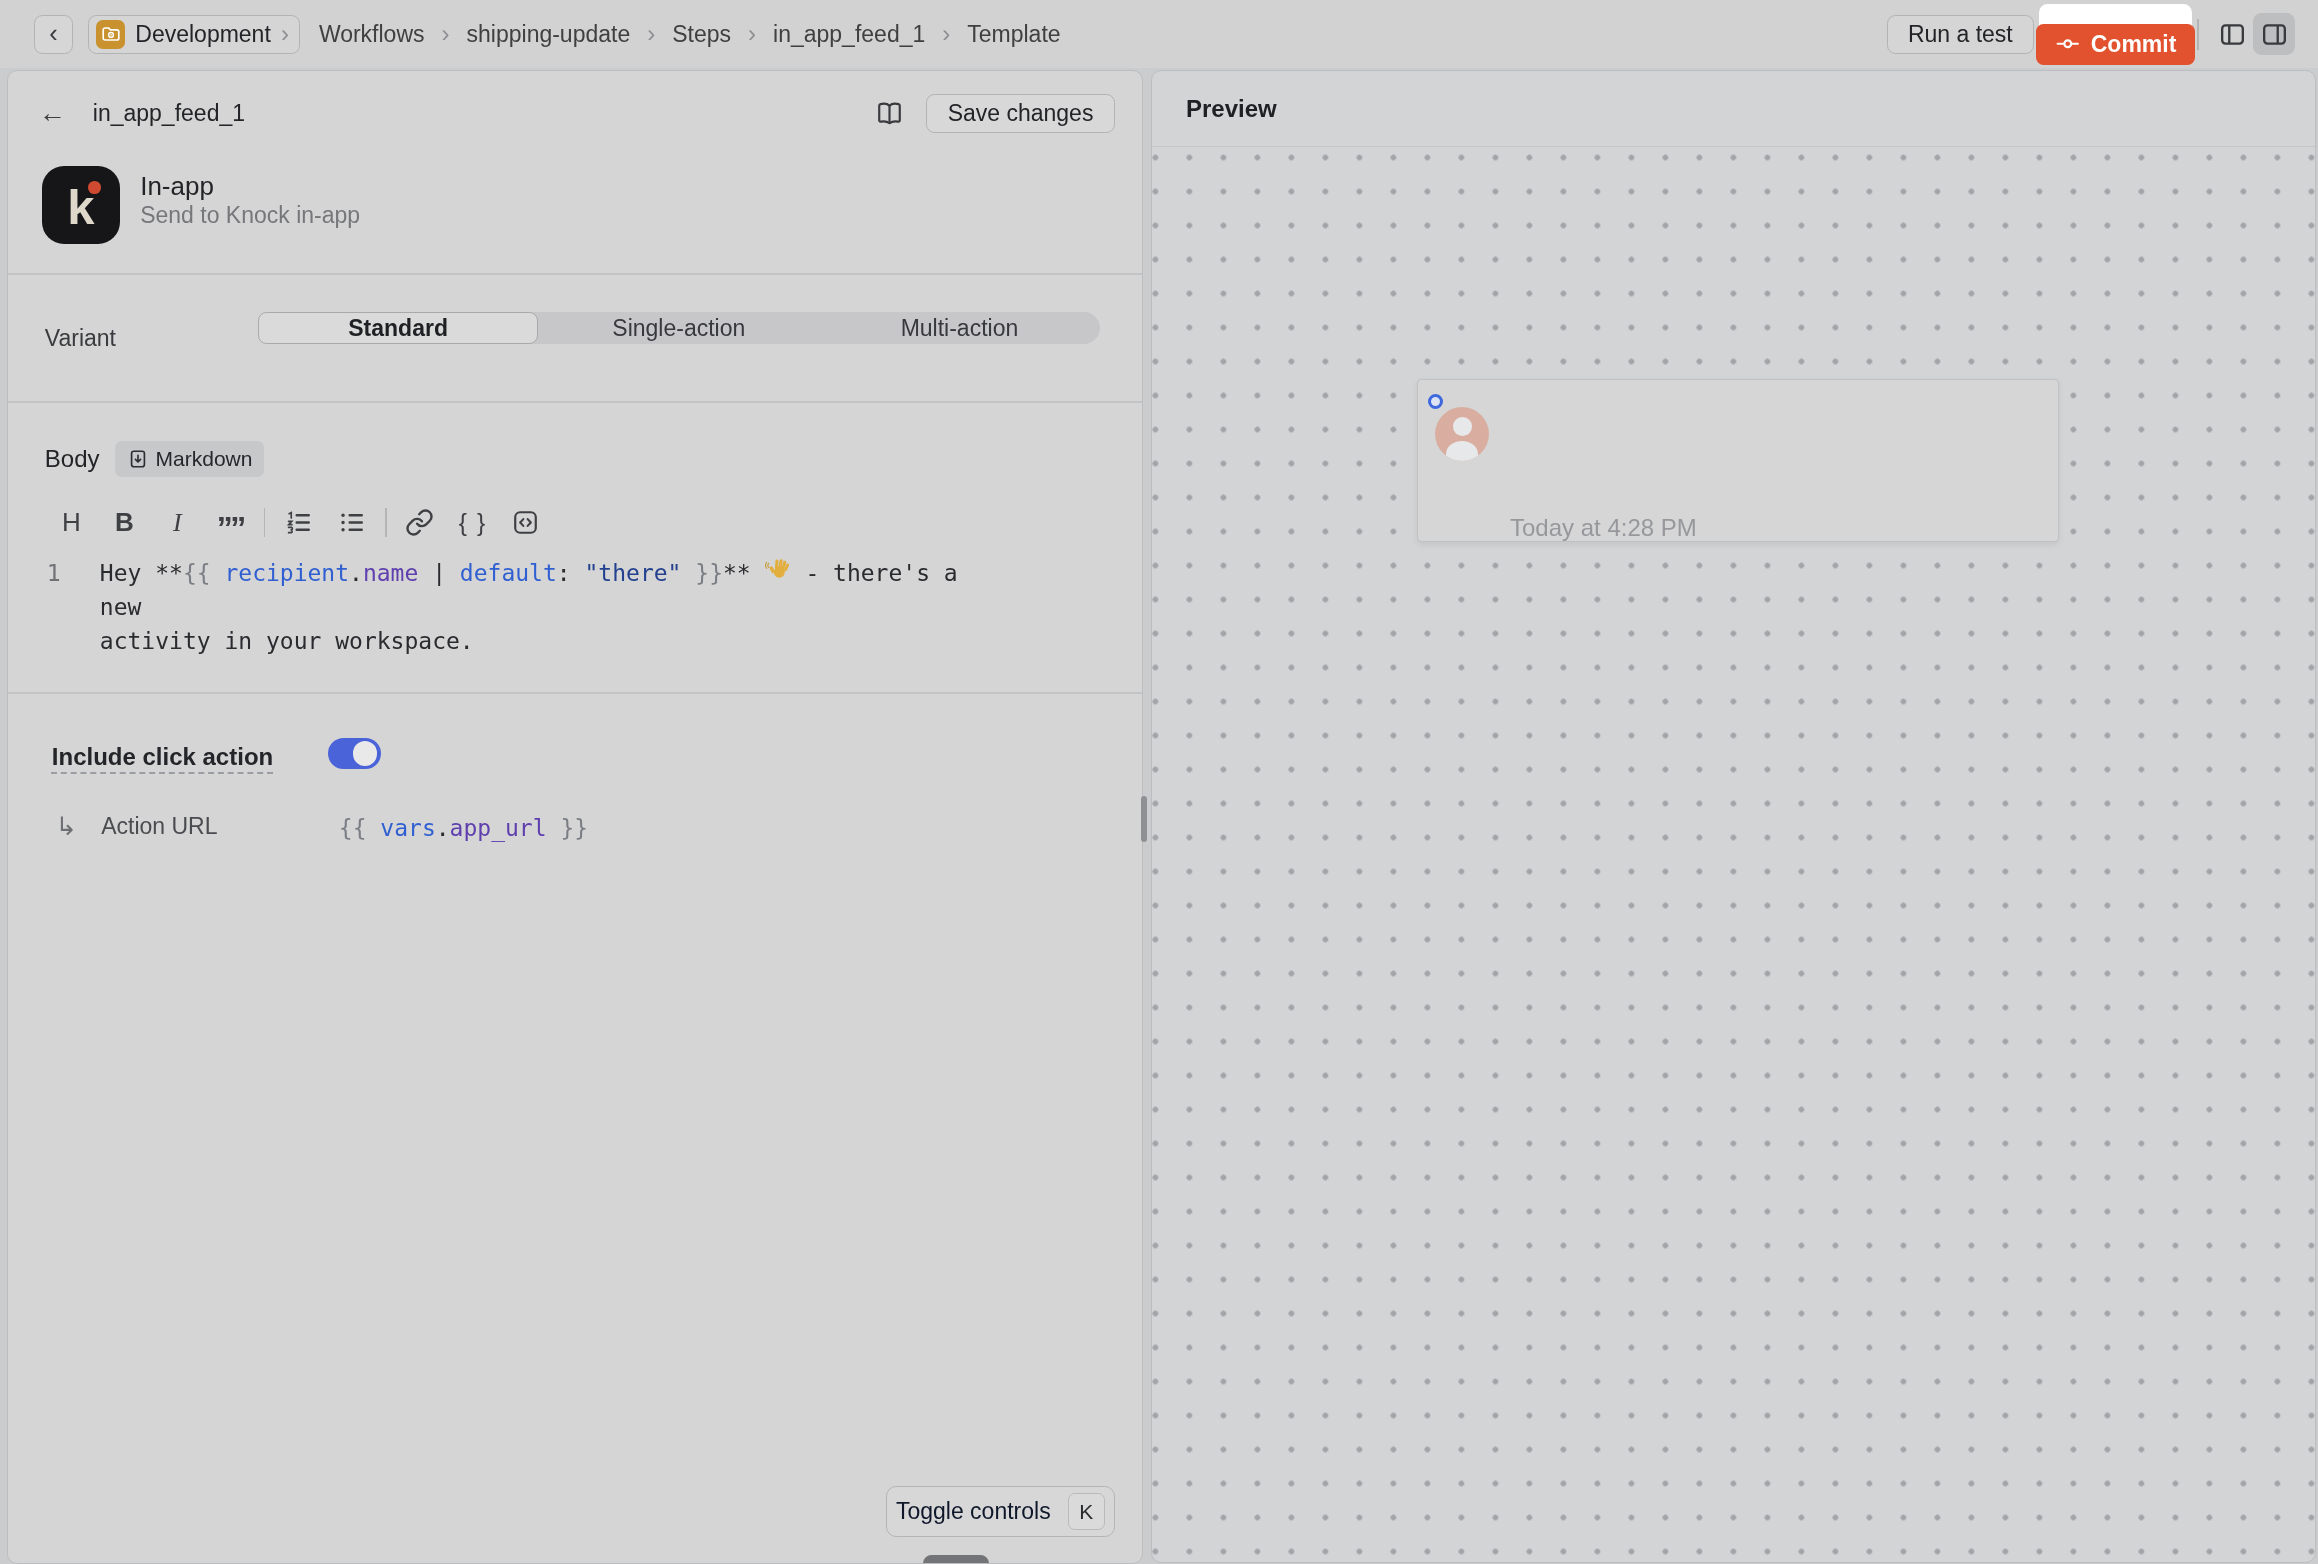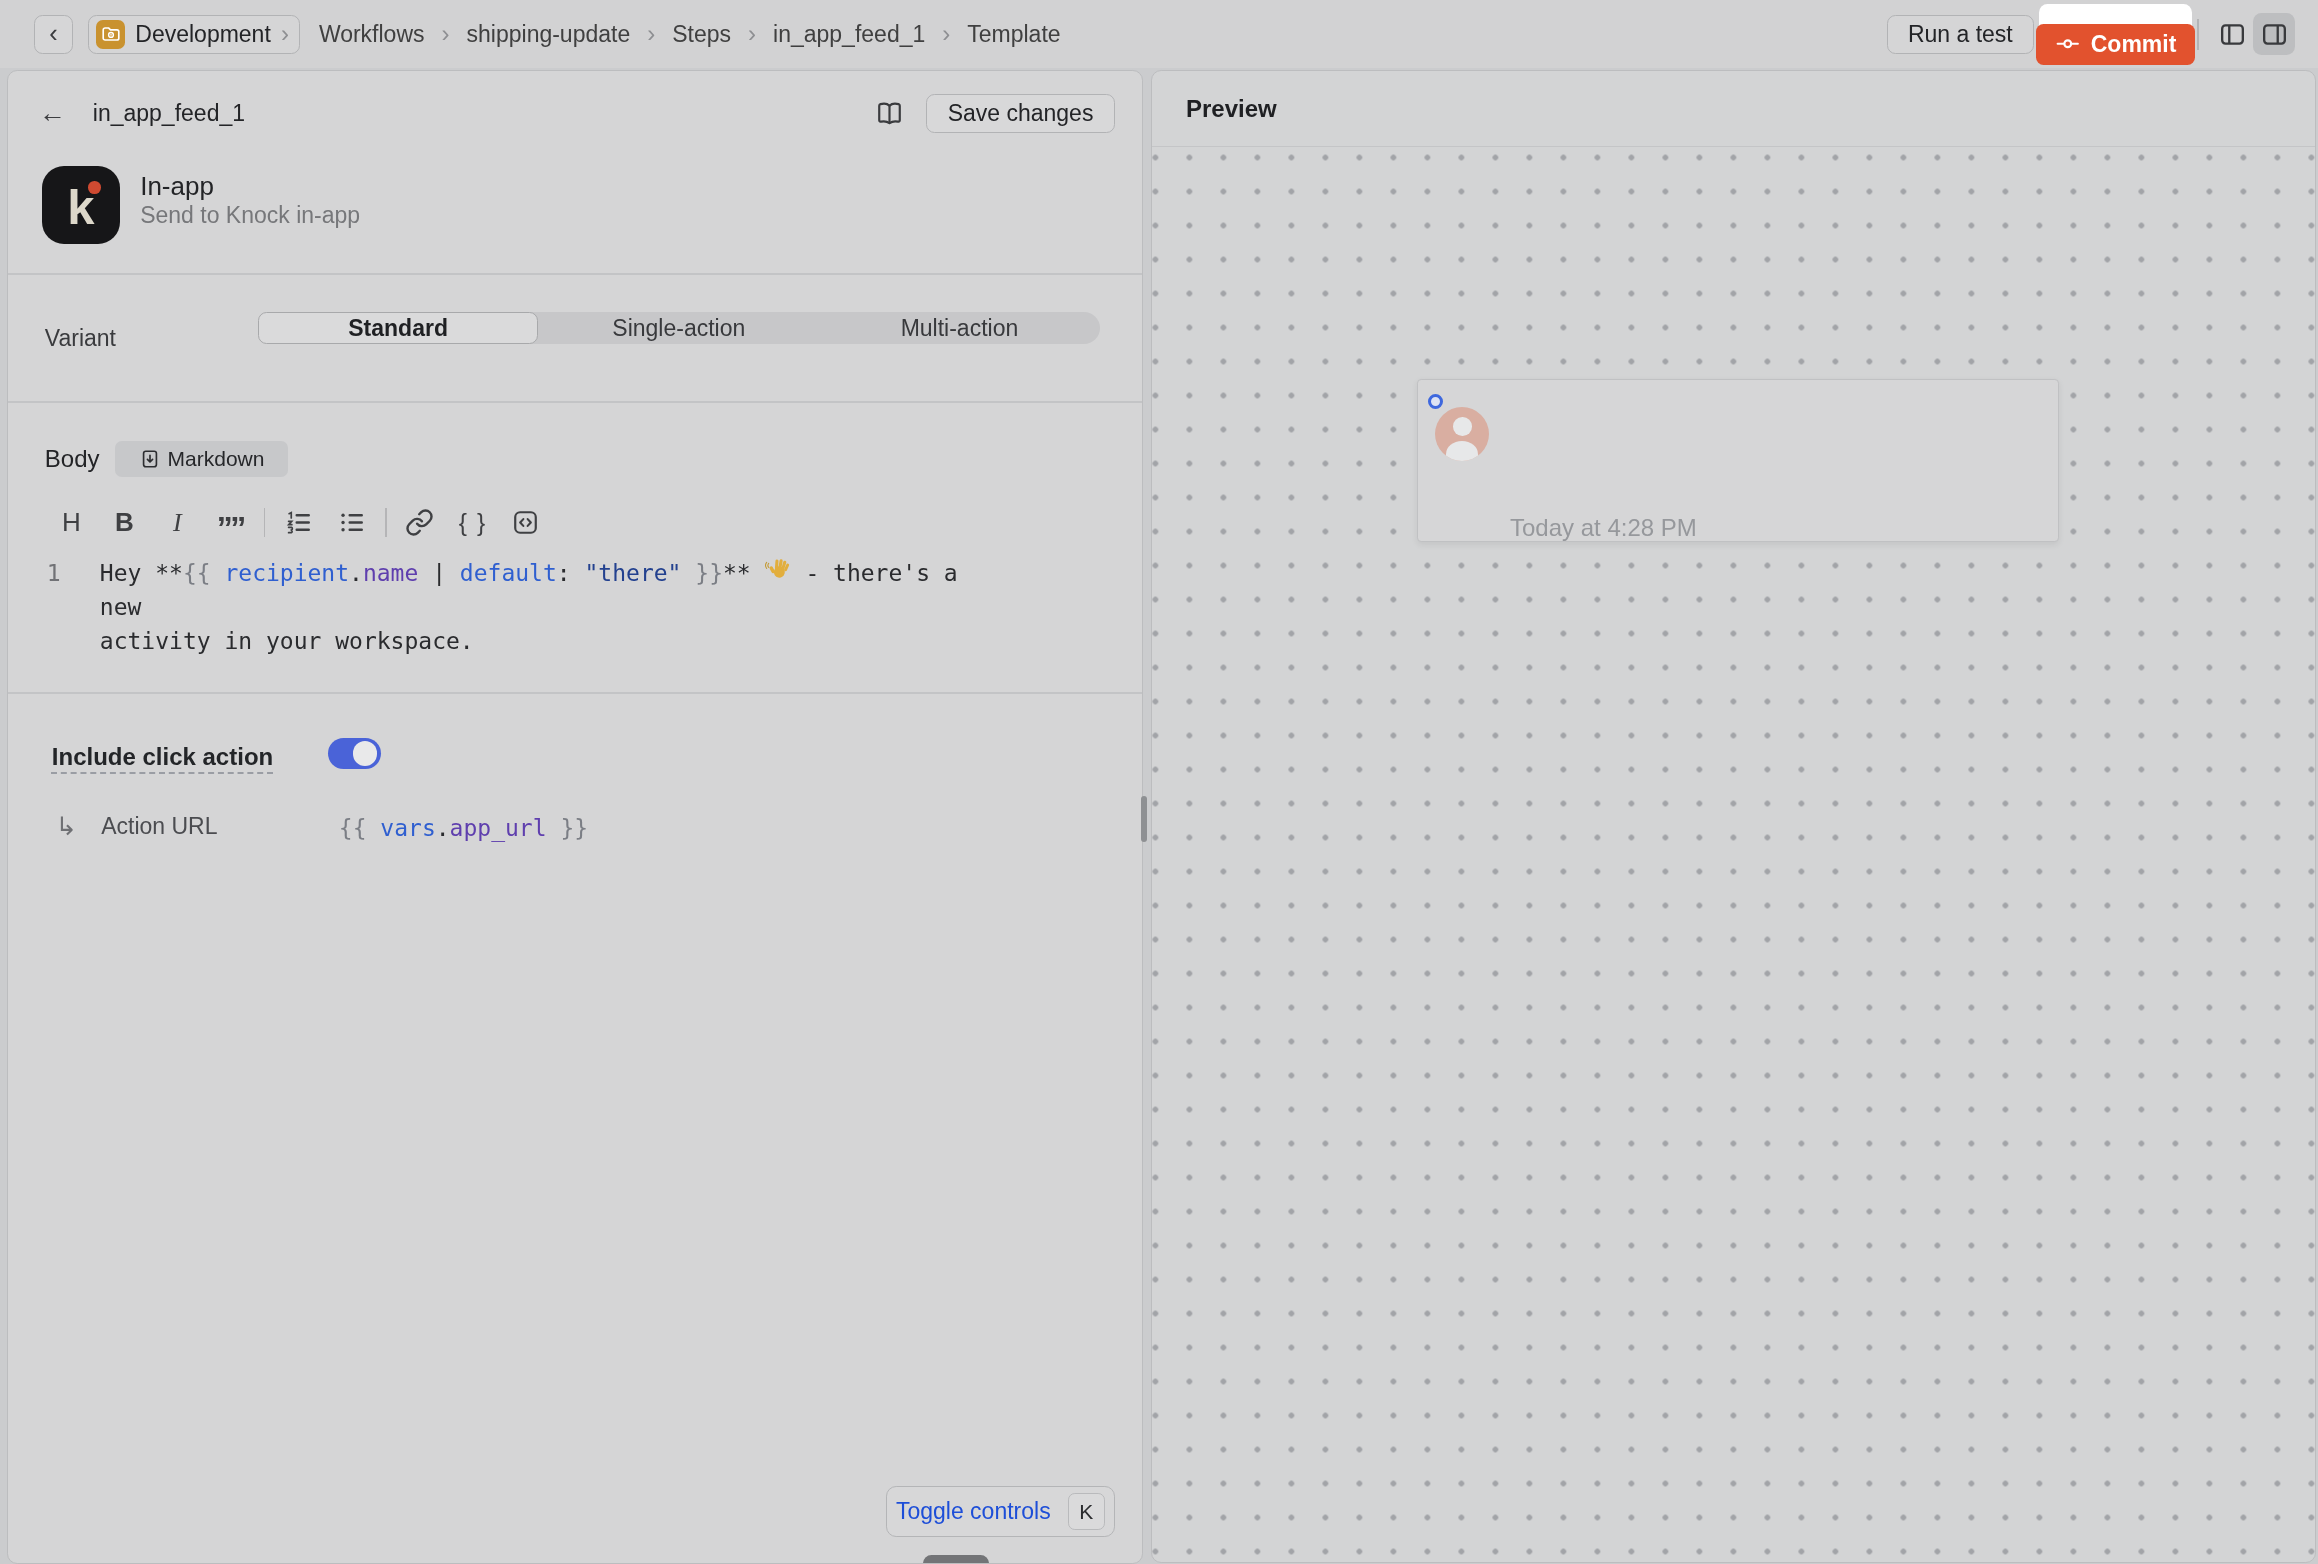--- a/index.html
+++ b/index.html
@@ -83,21 +83,21 @@
   .divider{ position:absolute; left:0; right:0; height:1.7px; background:#c3c4c6; }
 
   .variant-label{ position:absolute; left:37px; top:254px; font-size:23px; color:#3a3b3e; }
   .segmented{ position:absolute; left:250px; top:241px; width:842px; height:32px;
     background:#c7c7c9; border-radius:20px; display:grid; grid-template-columns:1fr 1fr 1fr; }
   .seg-opt{ display:flex; align-items:center; justify-content:center; font-size:23px; color:#38393c; cursor:pointer; }
   .seg-opt.selected{ background:#dadadb; border:1.7px solid #a8a9ab; border-radius:8.5px; font-weight:600; color:#1f2023; }
 
   .body-label-row{ position:absolute; left:37px; top:370px; display:flex; align-items:center; gap:15.3px; }
   .body-label{ font-size:24px; font-weight:400; color:#232427; }
-  .md-badge{ height:36px; display:flex; align-items:center; gap:6.8px; padding:0 24px;
+  .md-badge{ height:36px; display:flex; align-items:center; gap:6.8px; padding:0 12px;
     background:#c7c8ca; border-radius:6.8px; }
   .md-badge svg{ width:22px; height:22px; }
   .md-badge span{ font-size:21px; color:#26272a; }
 
   .toolbar{ position:absolute; left:37px; top:431px; height:41px; display:flex; align-items:center; }
   .tool{ width:53px; height:41px; background:none; border:none; cursor:pointer;
     display:flex; align-items:center; justify-content:center; color:#3f4043; }
   .tool svg{ width:29px; height:29px; }
   .t-h{ font-size:26px; font-weight:500; }
   .t-b{ font-size:26px; font-weight:700; }
@@ -125,21 +125,21 @@
   .toggle .knob{ position:absolute; top:3.4px; right:3.4px; width:24.6px; height:24.6px; border-radius:50%; background:#e9e9ea; }
   .action-row{ position:absolute; left:48px; top:740px; display:flex; align-items:center; }
   .action-arrow{ font-size:25.5px; color:#6f7074; }
   .action-label{ font-size:23px; color:#4b4c50; margin-left:24px; }
   .action-url{ position:absolute; left:331px; top:740px;
     font-family:"DejaVu Sans Mono","Liberation Mono",monospace; font-size:23px; line-height:34px; }
 
   .toggle-controls{ position:absolute; left:878px; top:1415px; width:229px; height:51px;
     display:flex; align-items:center; justify-content:center; gap:17px;
     border:1.7px solid #b4b5b7; border-radius:10.2px; background:#d7d7d8; cursor:pointer; }
-  .tc-label{ font-size:23px; color:#1d4ed8; }
+  .tc-label{ font-size:23px; color:#0f172a; }
   .kbd{ width:37px; height:37px; display:flex; align-items:center; justify-content:center;
     border:1.7px solid #b9babc; border-radius:6.8px; background:#dadadb; font-size:21px; color:#2a2b2e; }
   .dark-peek{ position:absolute; left:915px; top:1484px; width:66px; height:22px;
     border-radius:8.5px; background:#737477; }
 
   
   .preview-header{ height:76px; border-bottom:1.7px solid #c4c5c7; display:flex; align-items:center; padding:0 34px; }
   .preview-title{ font-size:24px; font-weight:600; color:#1f2023; }
   .preview-canvas{ position:absolute; top:78px; left:0; right:0; bottom:0;
     background-image:radial-gradient(circle,#a2a4a8 2.5px,rgba(0,0,0,0) 3.1px);

